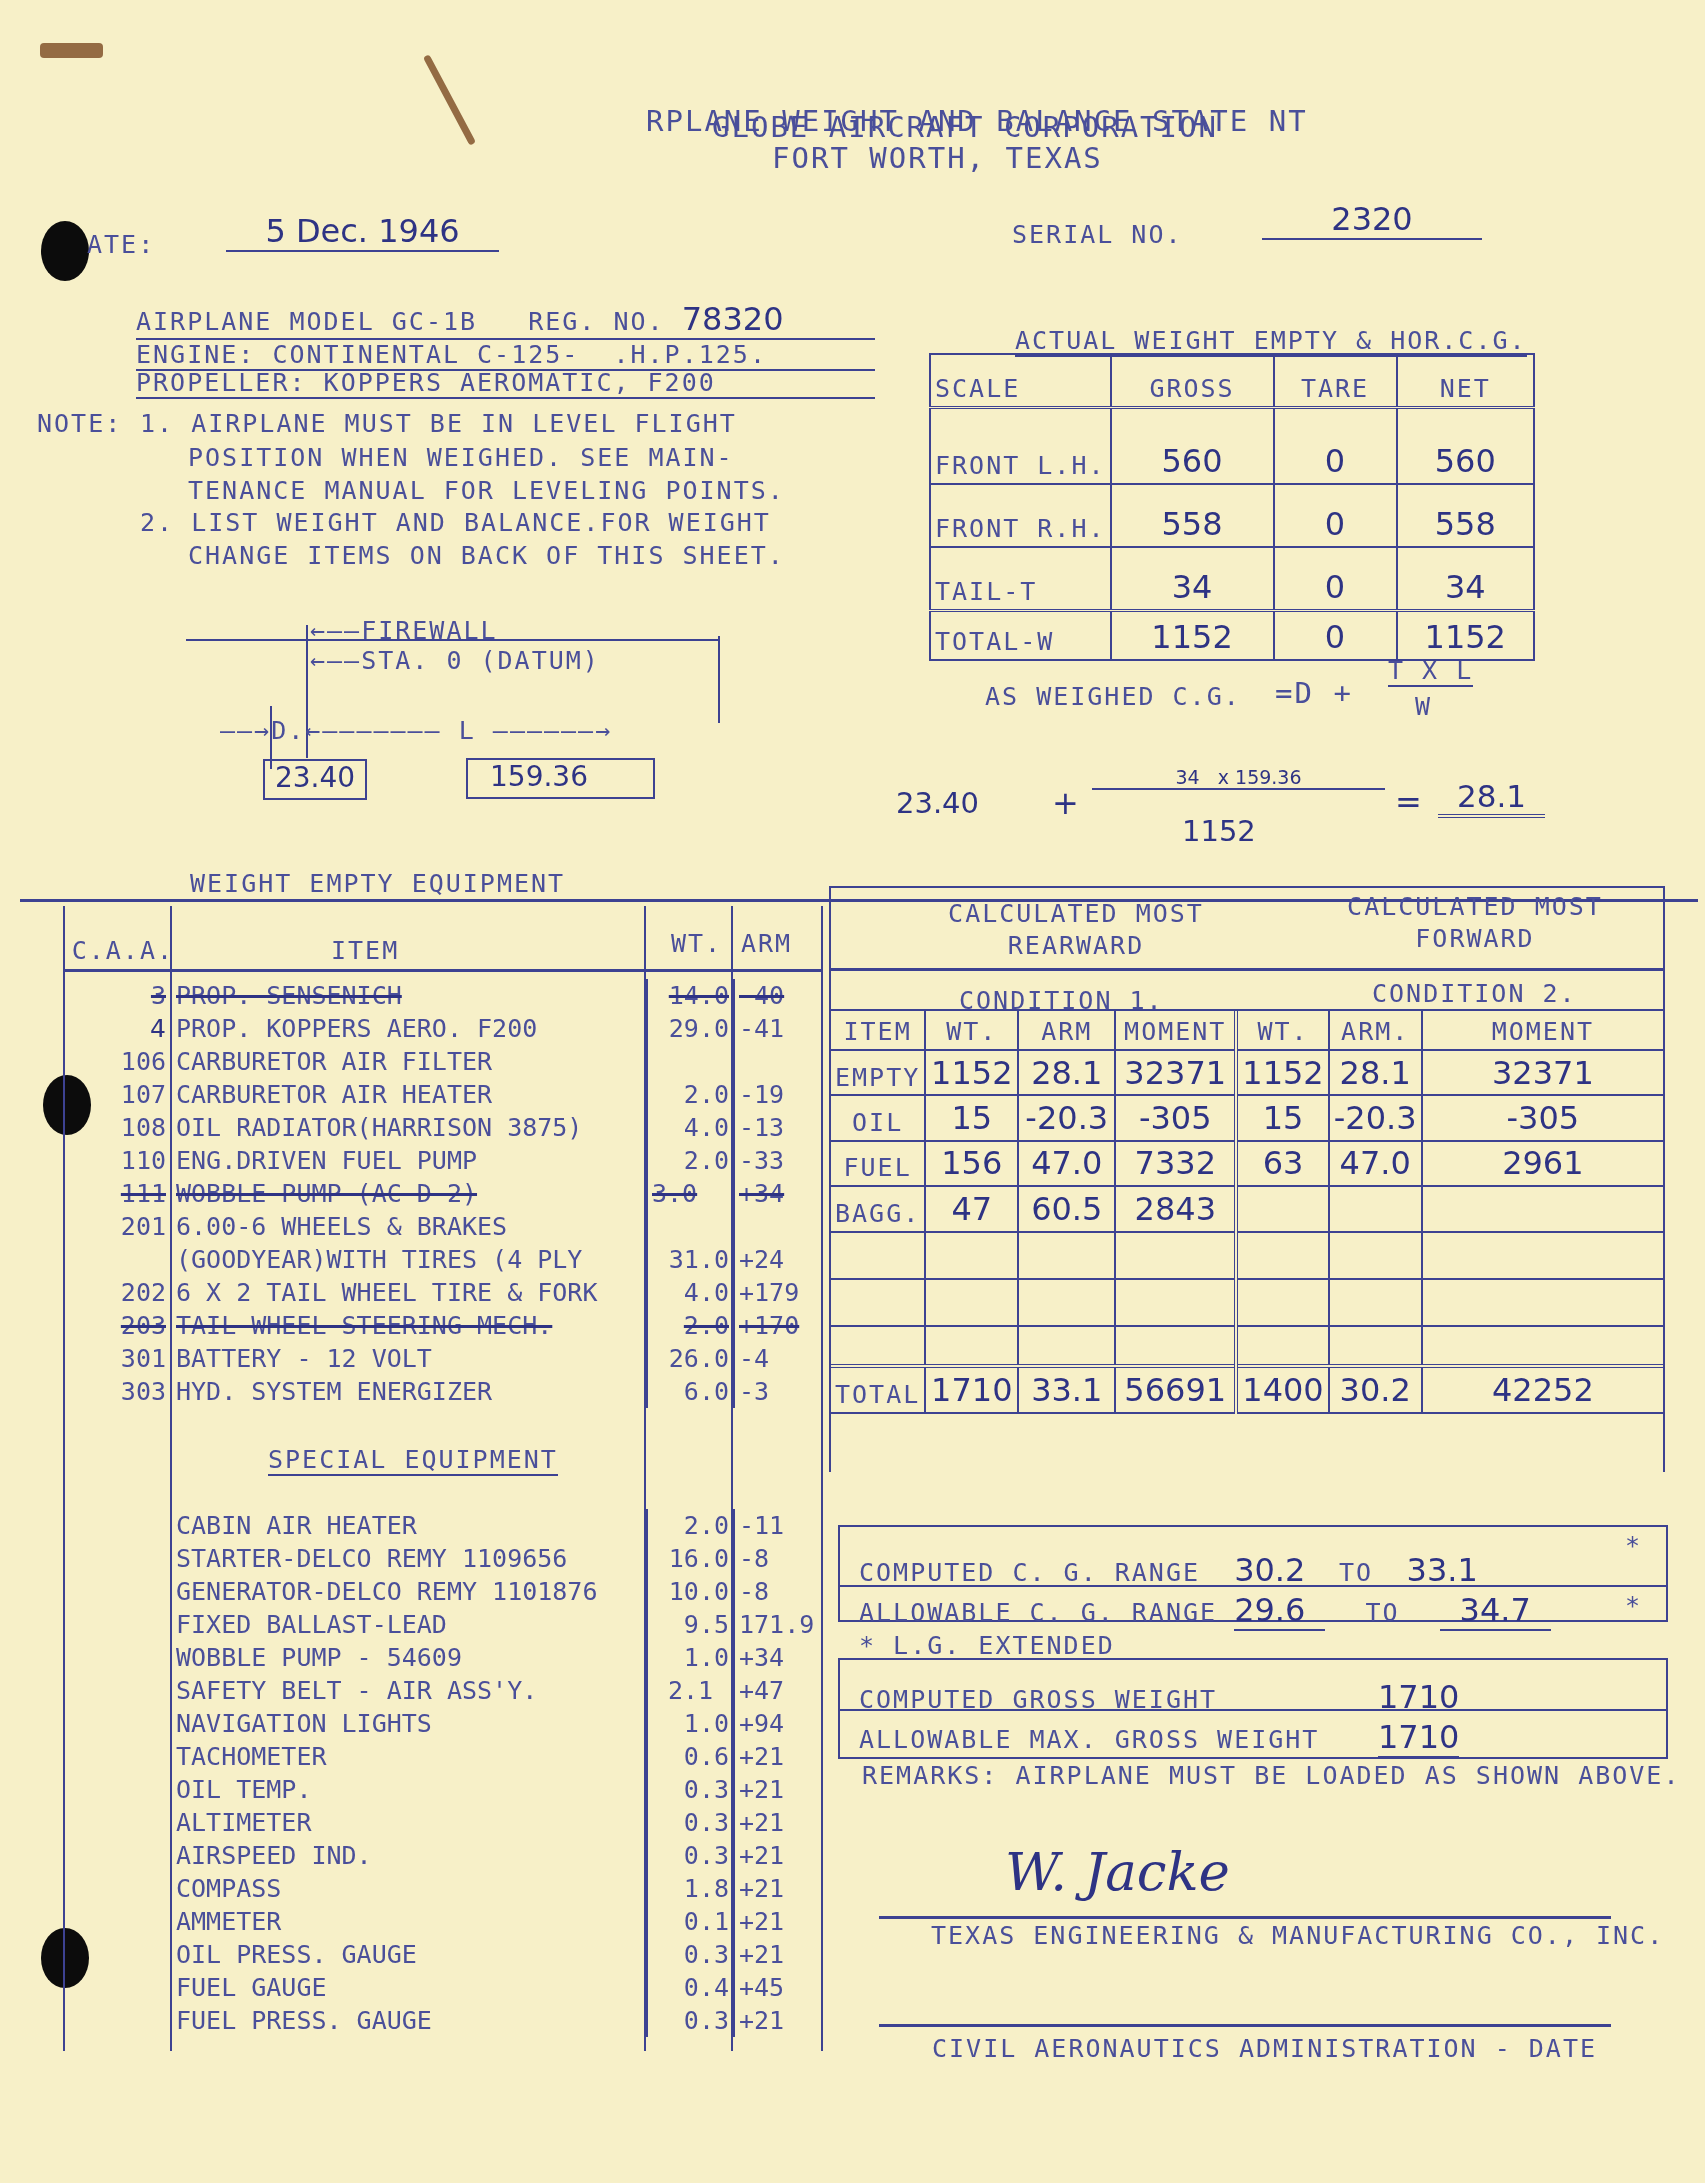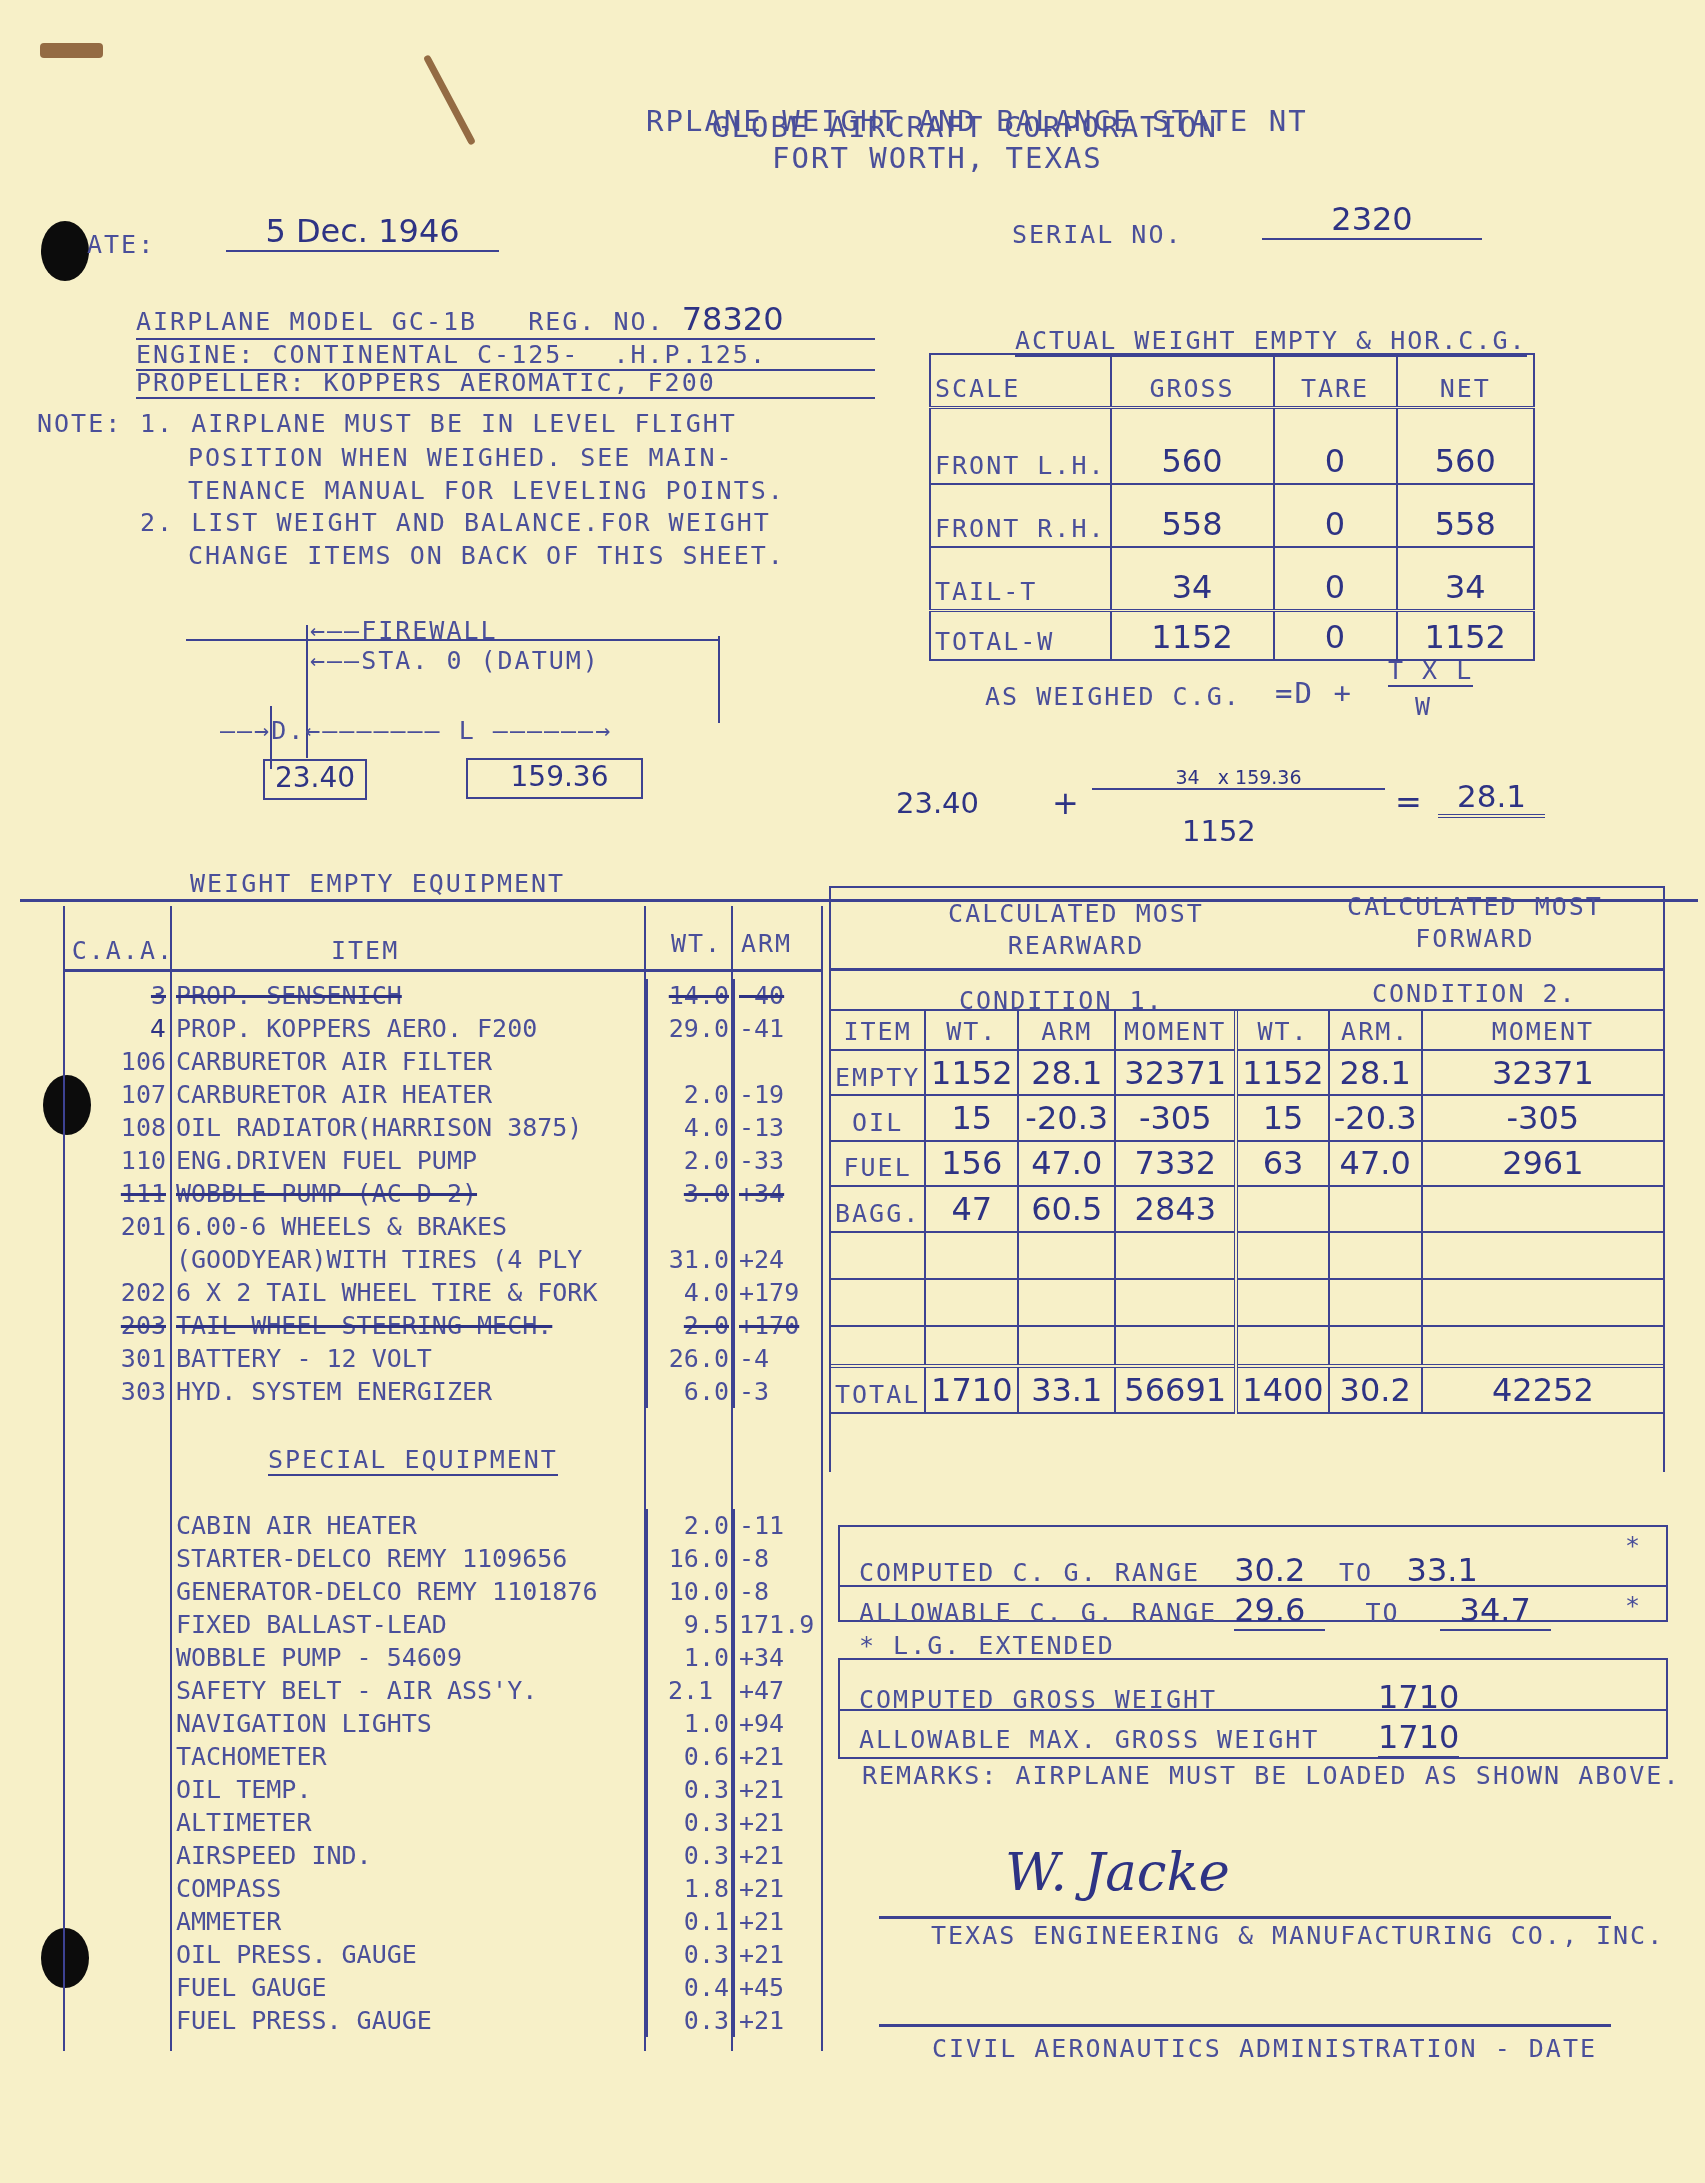--- a/index.html
+++ b/index.html
@@ -62,21 +62,21 @@
 
 <div>
   <div class="line" style="left:186px;top:639px;width:533px;height:2px;"></div>
   <div class="line" style="left:306px;top:625px;width:2px;height:133px;"></div>
   <div class="line" style="left:718px;top:636px;width:2px;height:87px;"></div>
   <div class="line" style="left:270px;top:706px;width:2px;height:63px;"></div>
   <div class="abs t" style="left:310px;top:616px;">←——<span>FIREWALL</span></div>
   <div class="abs t" style="left:310px;top:646px;">←——<span>STA. 0 (DATUM)</span></div>
   <div class="abs t" style="left:220px;top:716px;">——→<span>D.</span>←———————&nbsp;<span>L</span>&nbsp;——————→</div>
   <div class="box hand" style="left:263px;top:759px;width:100px;height:37px;font-size:28px;text-align:center;">23.40</div>
-  <div class="box hand" style="left:466px;top:758px;width:163px;height:37px;font-size:28px;padding-left:10px;text-align:center;">159.36</div>
+  <div class="box hand" style="left:466px;top:758px;width:163px;height:37px;font-size:28px;padding-left:22px;">159.36</div>
 </div>
 
 <div class="abs t" style="left:1015px;top:326px;border-bottom:2px solid #3d4292;">ACTUAL WEIGHT EMPTY &amp; HOR.C.G.</div>
 <table class="grid abs t" style="left:929px;top:353px;width:606px;">
   <tbody>
       <tr style="height:53px;border-bottom:3.3px double #3d4292;">
     <td style="width:153px;text-align:left;">SCALE</td>
     <td style="width:153px;">GROSS</td>
     <td style="width:113px;">TARE</td>
     <td>NET</td>
@@ -168,21 +168,21 @@
         </tr>
     <tr>
           <td style="text-align:right;">110</td>
           <td>ENG.DRIVEN FUEL PUMP</td>
           <td style="text-align:right;">2.0</td>
           <td style="border-right:none;">-33</td>
         </tr>
     <tr class="strike">
           <td style="text-align:right;">111</td>
           <td>WOBBLE PUMP (AC D-2)</td>
-          <td style="text-align:right;margin-top:12px;">3.0</td>
+          <td style="text-align:left;margin-top:12px;">3.0</td>
           <td style="border-right:none;">+34</td>
         </tr>
     <tr>
           <td style="text-align:right;">201</td>
           <td>6.00-6 WHEELS &amp; BRAKES</td>
           <td style="text-align:right;"></td>
           <td style="border-right:none;"></td>
         </tr>
     <tr>
           <td style="text-align:right;"></td>

